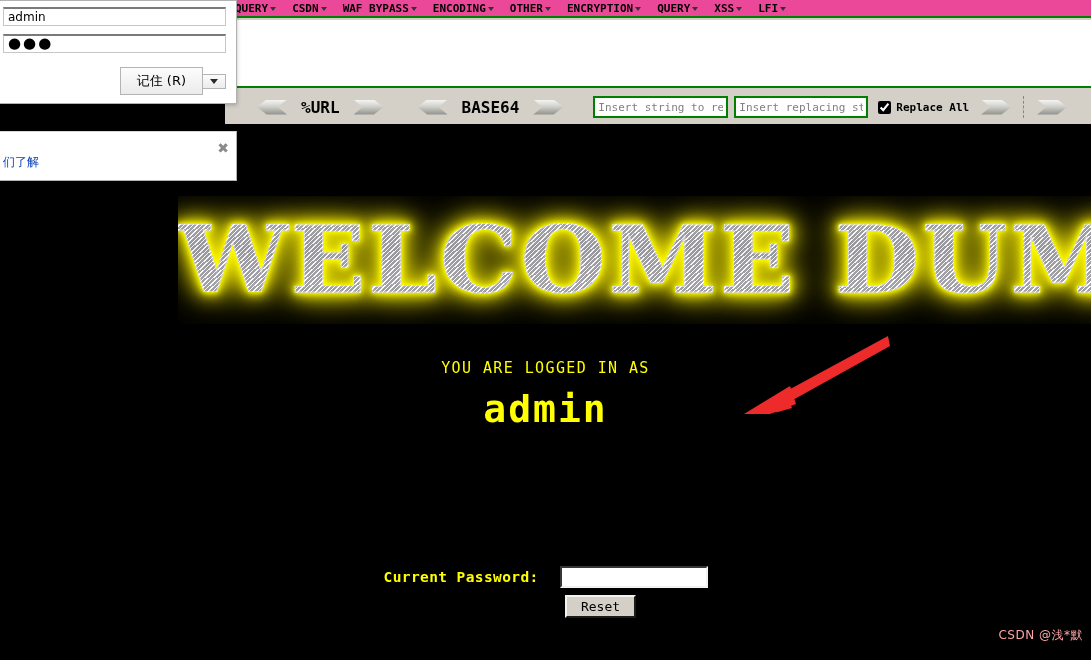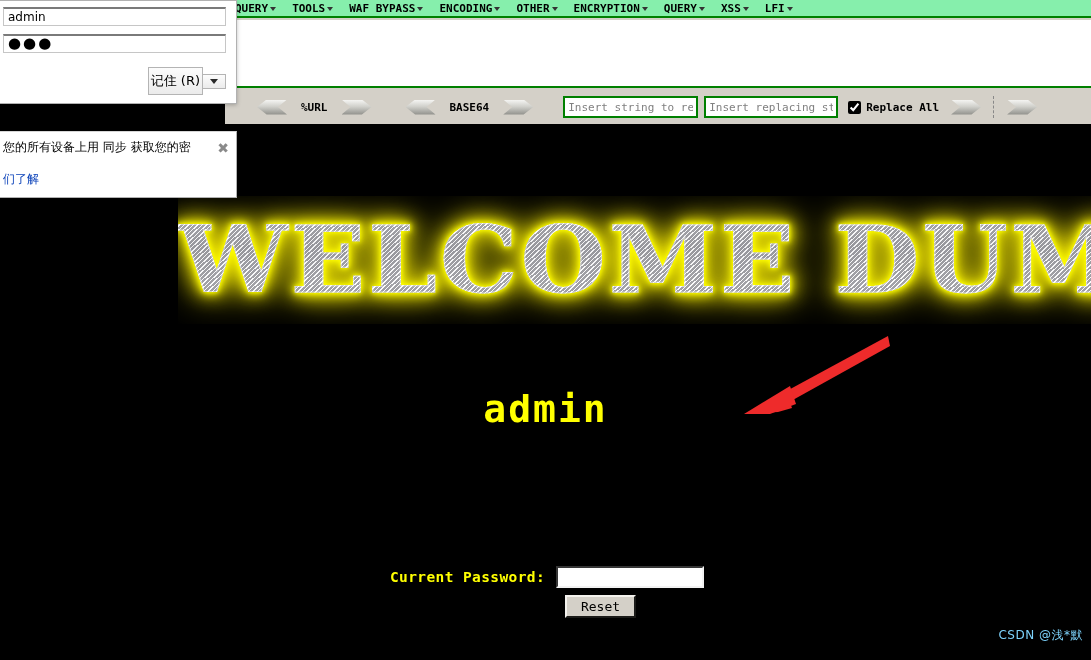--- a/index.html
+++ b/index.html
@@ -109,23 +109,23 @@
     display: flex;
     align-items: center;
     justify-content: center;
     margin-bottom: 7px;
   }
   .pw-label {
     color: #ffff00;
     font-family: "DejaVu Sans Mono", "Liberation Mono", monospace;
     font-size: 14.5px;
     font-weight: bold;
-    text-align: center;
+    text-align: left;
     width: 160px;
-    padding-right: 8px;
+    padding-right: 16px;
     letter-spacing: 0.4px;
   }
   .pw-input {
     width: 140px;
     height: 16px;
     background: #ffffff;
     border: 2px inset #bdbdbd;
     border-top-color: #8a8a8a;
     border-left-color: #8a8a8a;
     border-right-color: #f2f2f2;
@@ -162,40 +162,40 @@
     width: 160px;
     height: 80px;
     pointer-events: none;
   }
 
   
   #watermark {
     position: absolute;
     right: 8px;
     bottom: 16px;
-    color: #7dd3fc;
+    color: #fca5a5;
     font-family: "DejaVu Sans", sans-serif;
     font-size: 12px;
     letter-spacing: 0.5px;
   }
 
   
   #hackbar {
     position: absolute;
     left: 225px;
     top: 0;
     width: 866px;
     height: 127px;
     background: #d4d0c8;
     box-sizing: border-box;
     border-bottom: 3px solid #000;
   }
   #hb-menubar {
     height: 18px;
-    background: #86efac;
+    background: #ec4899;
     display: flex;
     align-items: center;
     padding-left: 10px;
     border-bottom: 2px solid #008000;
     box-sizing: border-box;
   }
   .hb-menu-item {
     font-family: "DejaVu Sans Mono", "Liberation Mono", monospace;
     font-size: 11px;
     color: #000;
@@ -239,21 +239,21 @@
     width: 30px; height: 15px;
     background: linear-gradient(180deg, #f4f4f2 0%, #cfcfca 45%, #8f8f8a 100%);
     margin: 0 4px;
     flex: none;
     cursor: pointer;
   }
   .chev.left  { clip-path: polygon(0% 50%, 32% 0%, 100% 0%, 70% 50%, 100% 100%, 32% 100%); }
   .chev.right { clip-path: polygon(0% 0%, 68% 0%, 100% 50%, 68% 100%, 0% 100%, 30% 50%); }
   .enc-label {
     font-family: "DejaVu Sans Mono", "Liberation Mono", monospace;
-    font-size: 11px;
+    font-size: 16px;
     font-weight: bold;
     color: #000;
     margin: 0 10px;
     white-space: nowrap;
   }
   .enc-group { display: flex; align-items: center; margin-right: 26px; }
   .hb-input {
     height: 22px;
     border: 2px solid #008000;
     background: #fff;
@@ -332,21 +332,21 @@
     justify-content: flex-end;
     align-items: center;
     margin-top: 14px;
   }
   #ff-remember-btn {
     background: linear-gradient(180deg, #fcfcfc, #ebebeb);
     border: 1px solid #b4b4b4;
     font-family: "DejaVu Sans", sans-serif;
     font-size: 13px;
     color: #000;
-    padding: 4px 2px;
+    padding: 4px 16px;
     cursor: pointer;
   }
   #ff-remember-more {
     background: linear-gradient(180deg, #fcfcfc, #ebebeb);
     border: 1px solid #b4b4b4;
     border-left: none;
     padding: 4px 7px;
     cursor: pointer;
     display: flex;
     align-items: center;
@@ -397,20 +397,21 @@
 </style>
 </head>
 <body>
 
 <div id="page">
 
   <div class="banner-wrap">
     <div class="banner-text">WELCOME DUMB</div>
   </div>
 
+  <div class="term" id="logged-label">YOU ARE LOGGED IN AS</div>
   <div class="term" id="logged-user">admin</div>
 
 
   <div id="pw-form">
 
     <div class="pw-row">
       <div class="pw-label">Current Password:</div>
       <input class="pw-input" type="text" value="" style="">
     </div>
 
@@ -427,21 +428,21 @@
     <polygon points="14,80 60,52 66,70 40,80" fill="#ee2b2b"></polygon>
   </svg>
 
   <div id="watermark">CSDN @浅*默</div>
 </div>
 
 <div id="hackbar">
 
   <div id="hb-menubar">
     <span class="hb-menu-item"><span>QUERY</span><span class="hb-caret"></span></span>
-    <span class="hb-menu-item"><span>TOOLS</span><span class="hb-caret"></span></span>
+    <span class="hb-menu-item"><span>CSDN</span><span class="hb-caret"></span></span>
     <span class="hb-menu-item"><span>WAF BYPASS</span><span class="hb-caret"></span></span>
     <span class="hb-menu-item"><span>ENCODING</span><span class="hb-caret"></span></span>
     <span class="hb-menu-item"><span>OTHER</span><span class="hb-caret"></span></span>
     <span class="hb-menu-item"><span>ENCRYPTION</span><span class="hb-caret"></span></span>
     <span class="hb-menu-item"><span>QUERY</span><span class="hb-caret"></span></span>
     <span class="hb-menu-item"><span>XSS</span><span class="hb-caret"></span></span>
     <span class="hb-menu-item"><span>LFI</span><span class="hb-caret"></span></span>
   </div>
 
   <div id="hb-urlarea"></div>
@@ -485,16 +486,15 @@
     <div id="ff-btnrow">
       <button id="ff-remember-btn">记住 (R)</button>
       <div id="ff-remember-more">
         <span class="ff-chevdown"></span>
       </div>
     </div>
   </div>
 </div>
 
 <div id="ff-sync-bar">
-  <div id="ff-sync-text">您的所有设备上用 同步 获取您的密</div>
   <span id="ff-sync-link">们了解</span>
   <span id="ff-sync-close">✖</span>
 </div>
 
 </body></html>

